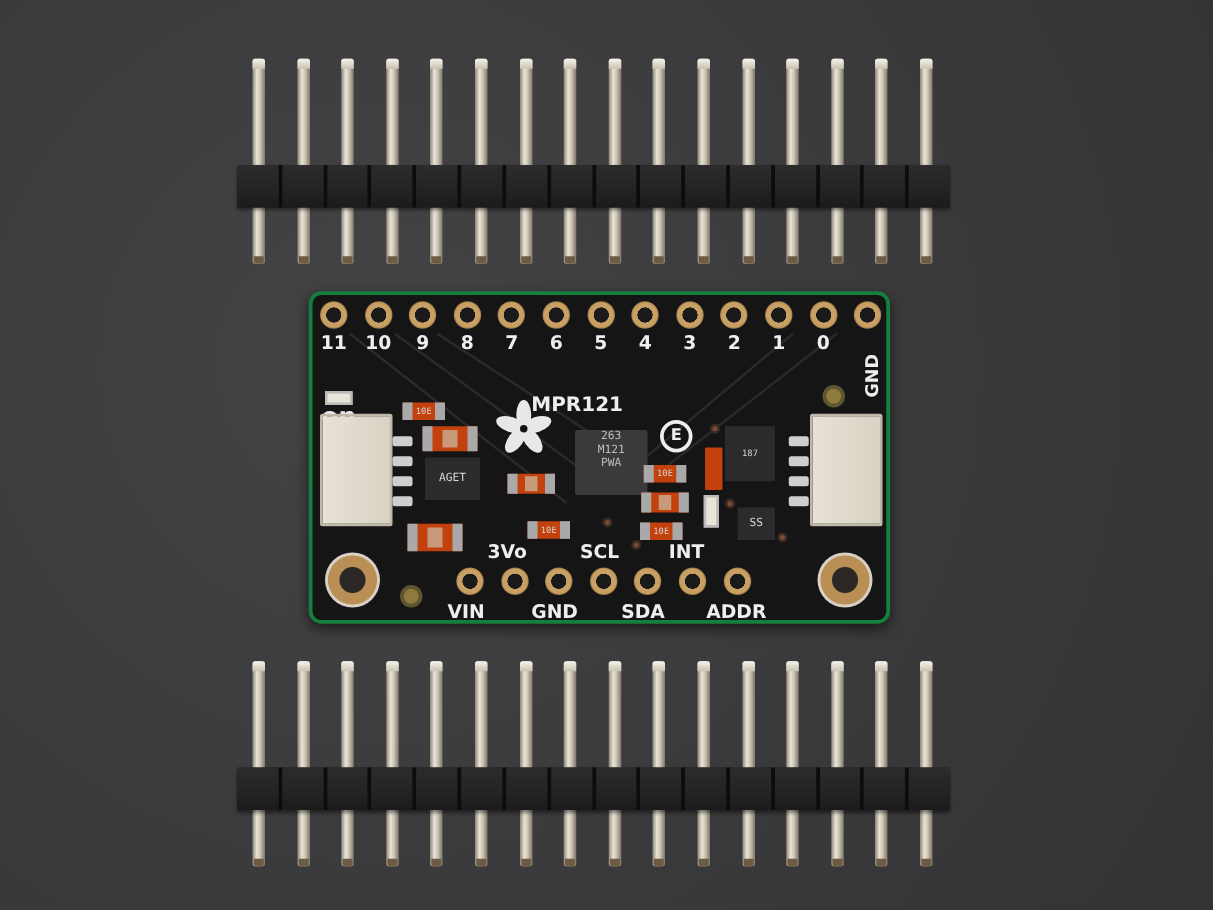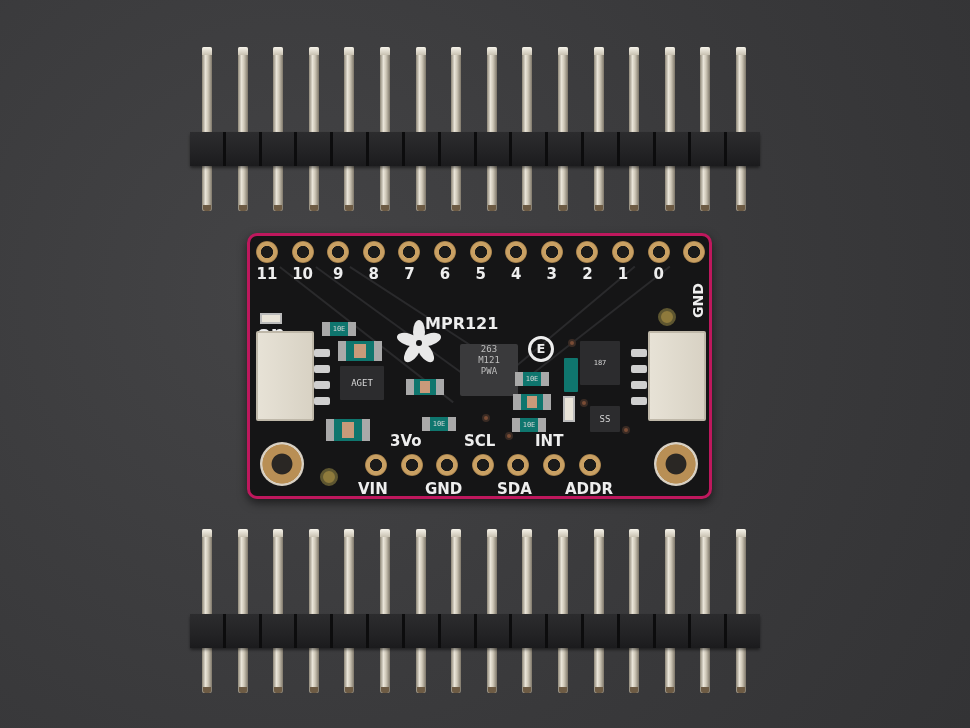--- a/index.html
+++ b/index.html
@@ -40,21 +40,21 @@
   .housing .seg {
     flex: 1; border-right: 3px solid #0c0c0d;
     background: linear-gradient(180deg, #2c2c2e 0%, #232325 60%, #1b1b1d 100%);
   }
   .housing .seg:last-child { border-right: none; }
 
   
   .pcb {
     position: absolute; left: 247px; top: 233px; width: 465px; height: 266px;
     background: #151516;
-    border: 3px solid #be185d;
+    border: 3px solid #15803d;
     border-radius: 10px;
     box-shadow: 0 4px 10px rgba(0,0,0,.55);
     overflow: hidden;
   }
   .trace {
     position: absolute; height: 1.5px; background: #2a2a2c; transform-origin: left center;
   }
   .pad {
     position: absolute; border-radius: 50%;
     background: radial-gradient(circle, #1a1a1a 0 38%, #c9a063 40% 62%, #8a6a3c 72%, #151516 74%);
@@ -79,21 +79,21 @@
   }
   .stemma-pin { position: absolute; width: 16px; height: 8px; background: #cfcfcf; border-radius: 2px; }
 
   .chip {
     position: absolute; left: 210px; top: 108px; width: 58px; height: 52px;
     background: #3a3a3c; border-radius: 2px;
     color: #bdbdbd; font-size: 9px; line-height: 11px; text-align: center; 
     font-family: "DejaVu Sans Mono", monospace;
   }
   .smd {
-    position: absolute; background: #0f766e; border-radius: 1px;
+    position: absolute; background: #c2410c; border-radius: 1px;
     color: #d8d8d8; font-size: 7px; text-align: center;
     font-family: "DejaVu Sans Mono", monospace;
   }
   .smd .tin { position: absolute; top: 0; bottom: 0; width: 8px; background: #a9a9a9; }
   .smd .tin.l { left: 0; } .smd .tin.r { right: 0; }
   .cap { position: absolute; background: #c99a7a; }
   .led { position: absolute; width: 22px; height: 11px; background: #e9e4d8; border: 2px solid #bbb; }
   .logo { position: absolute; left: 145px; top: 82px; width: 48px; height: 48px; }
   .e-mark {
     position: absolute; left: 278px; top: 100px; width: 26px; height: 26px;

